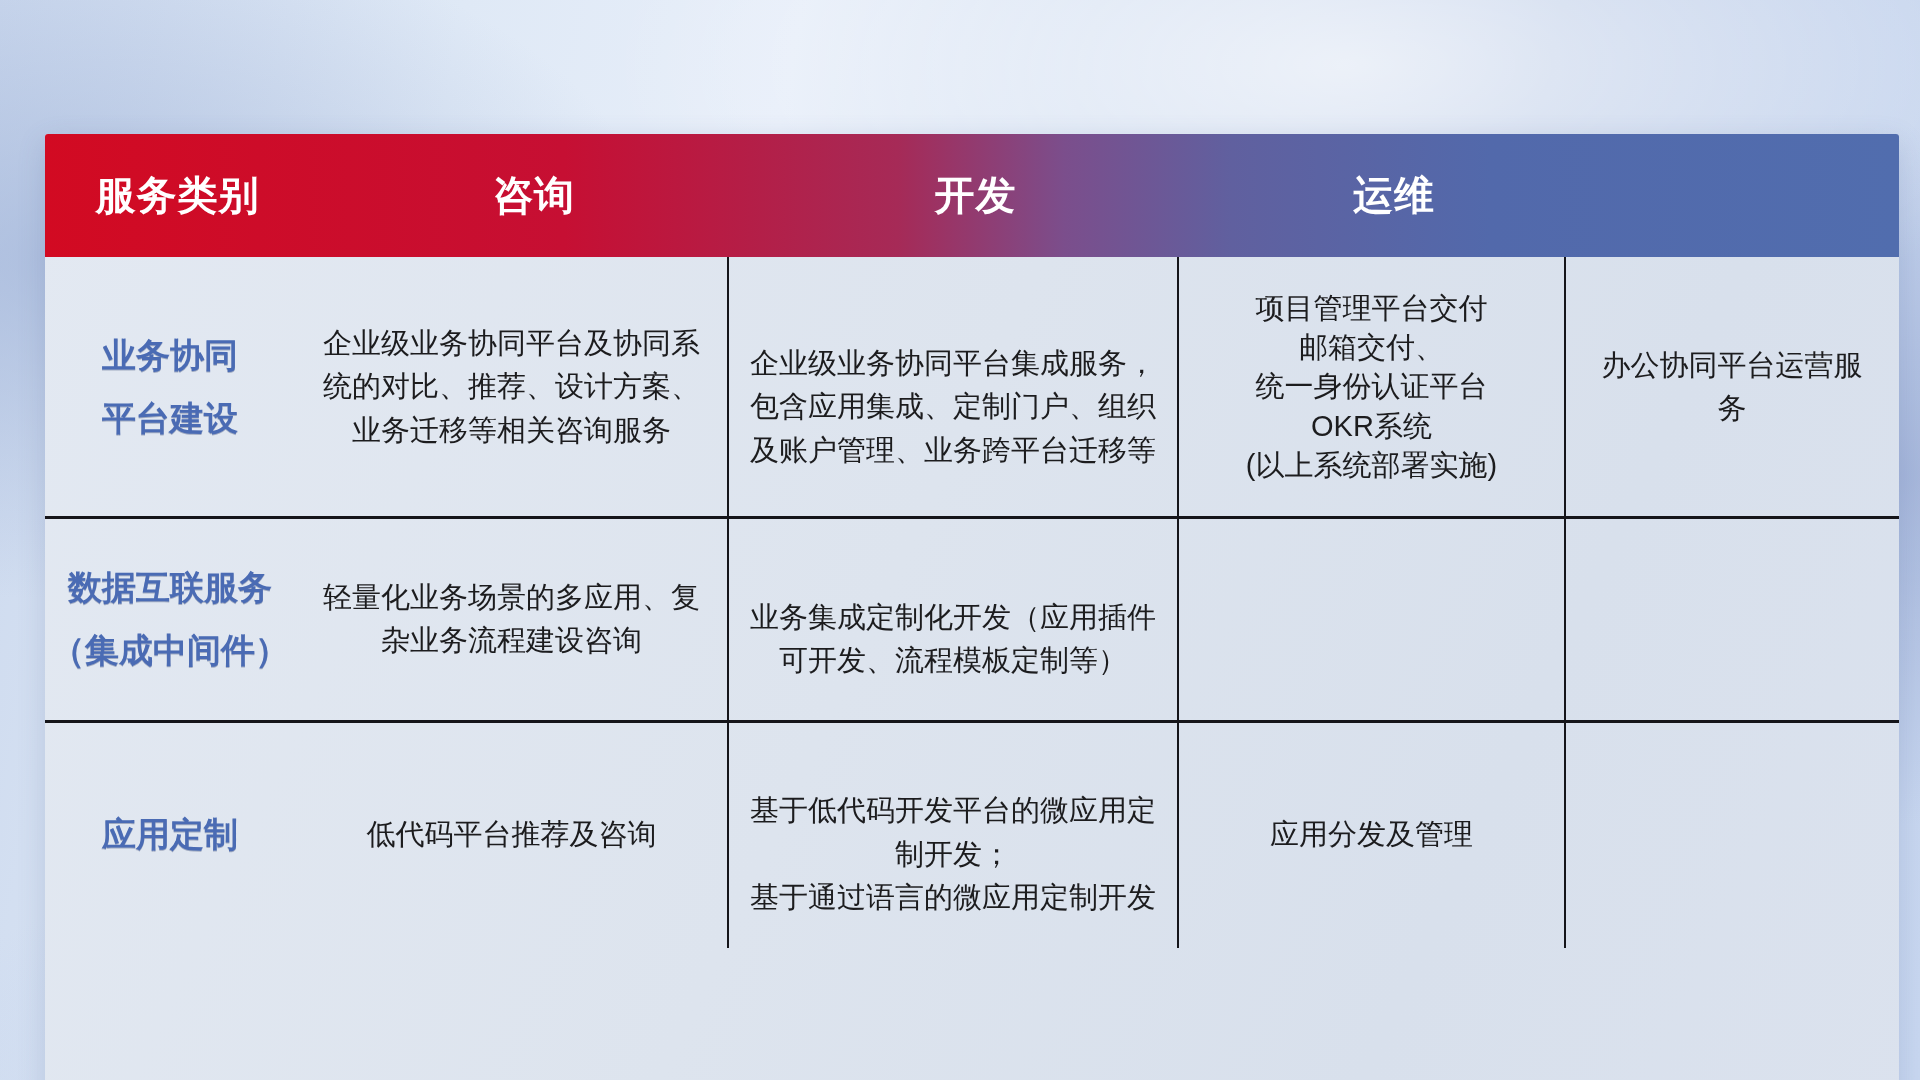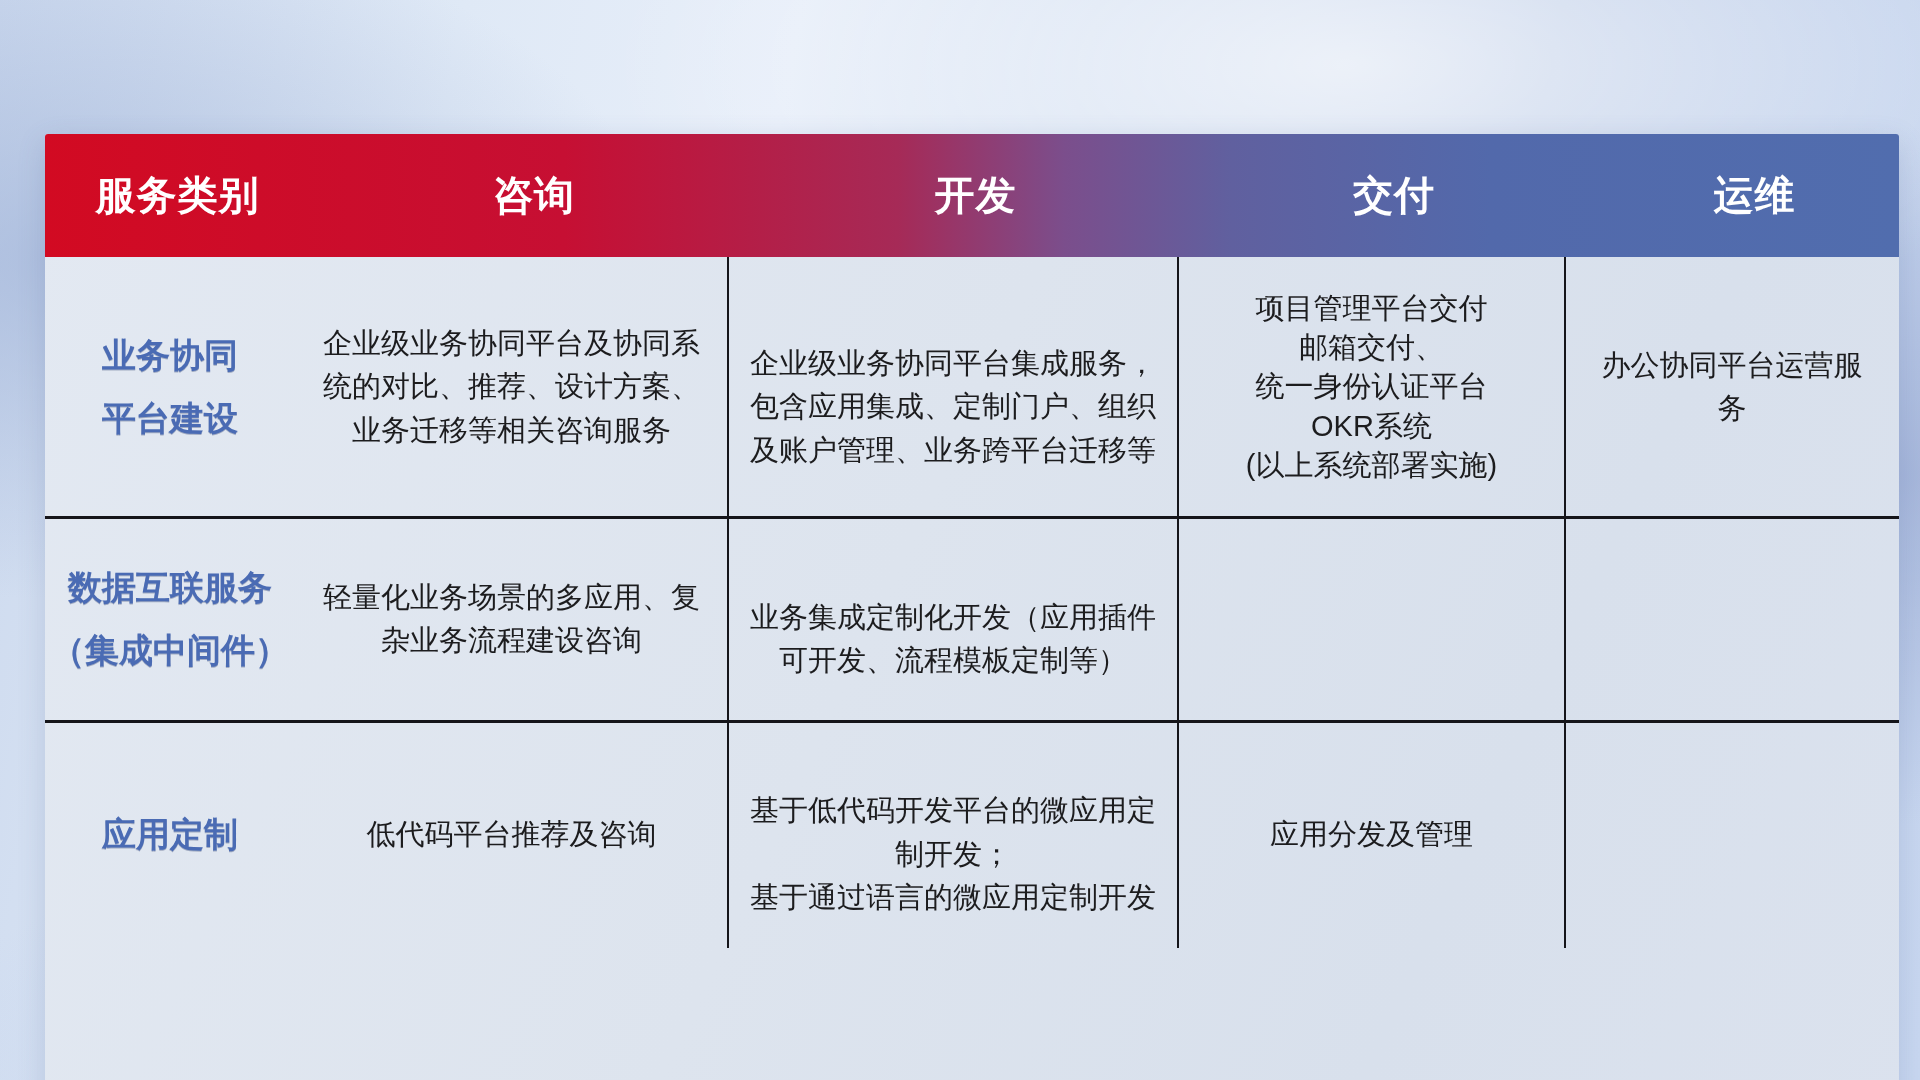--- a/index.html
+++ b/index.html
@@ -62,21 +62,20 @@
 </head>
 <body>
 
 <div class="page">
   <div class="card">
 
     <div class="thead">
       <div class="th">服务类别</div>
       <div class="th">咨询</div>
       <div class="th">开发</div>
-      <div class="th">交付</div>
       <div class="th">运维</div>
     </div>
 
     <div class="tbody">
 
       <div class="td c-cat">业务协同
 平台建设</div>
       <div class="td c-consult">企业级业务协同平台及协同系统的对比、推荐、设计方案、业务迁移等相关咨询服务</div>
       <div class="td c-dev">企业级业务协同平台集成服务，包含应用集成、定制门户、组织及账户管理、业务跨平台迁移等</div>
       <div class="td c-deliver">项目管理平台交付

